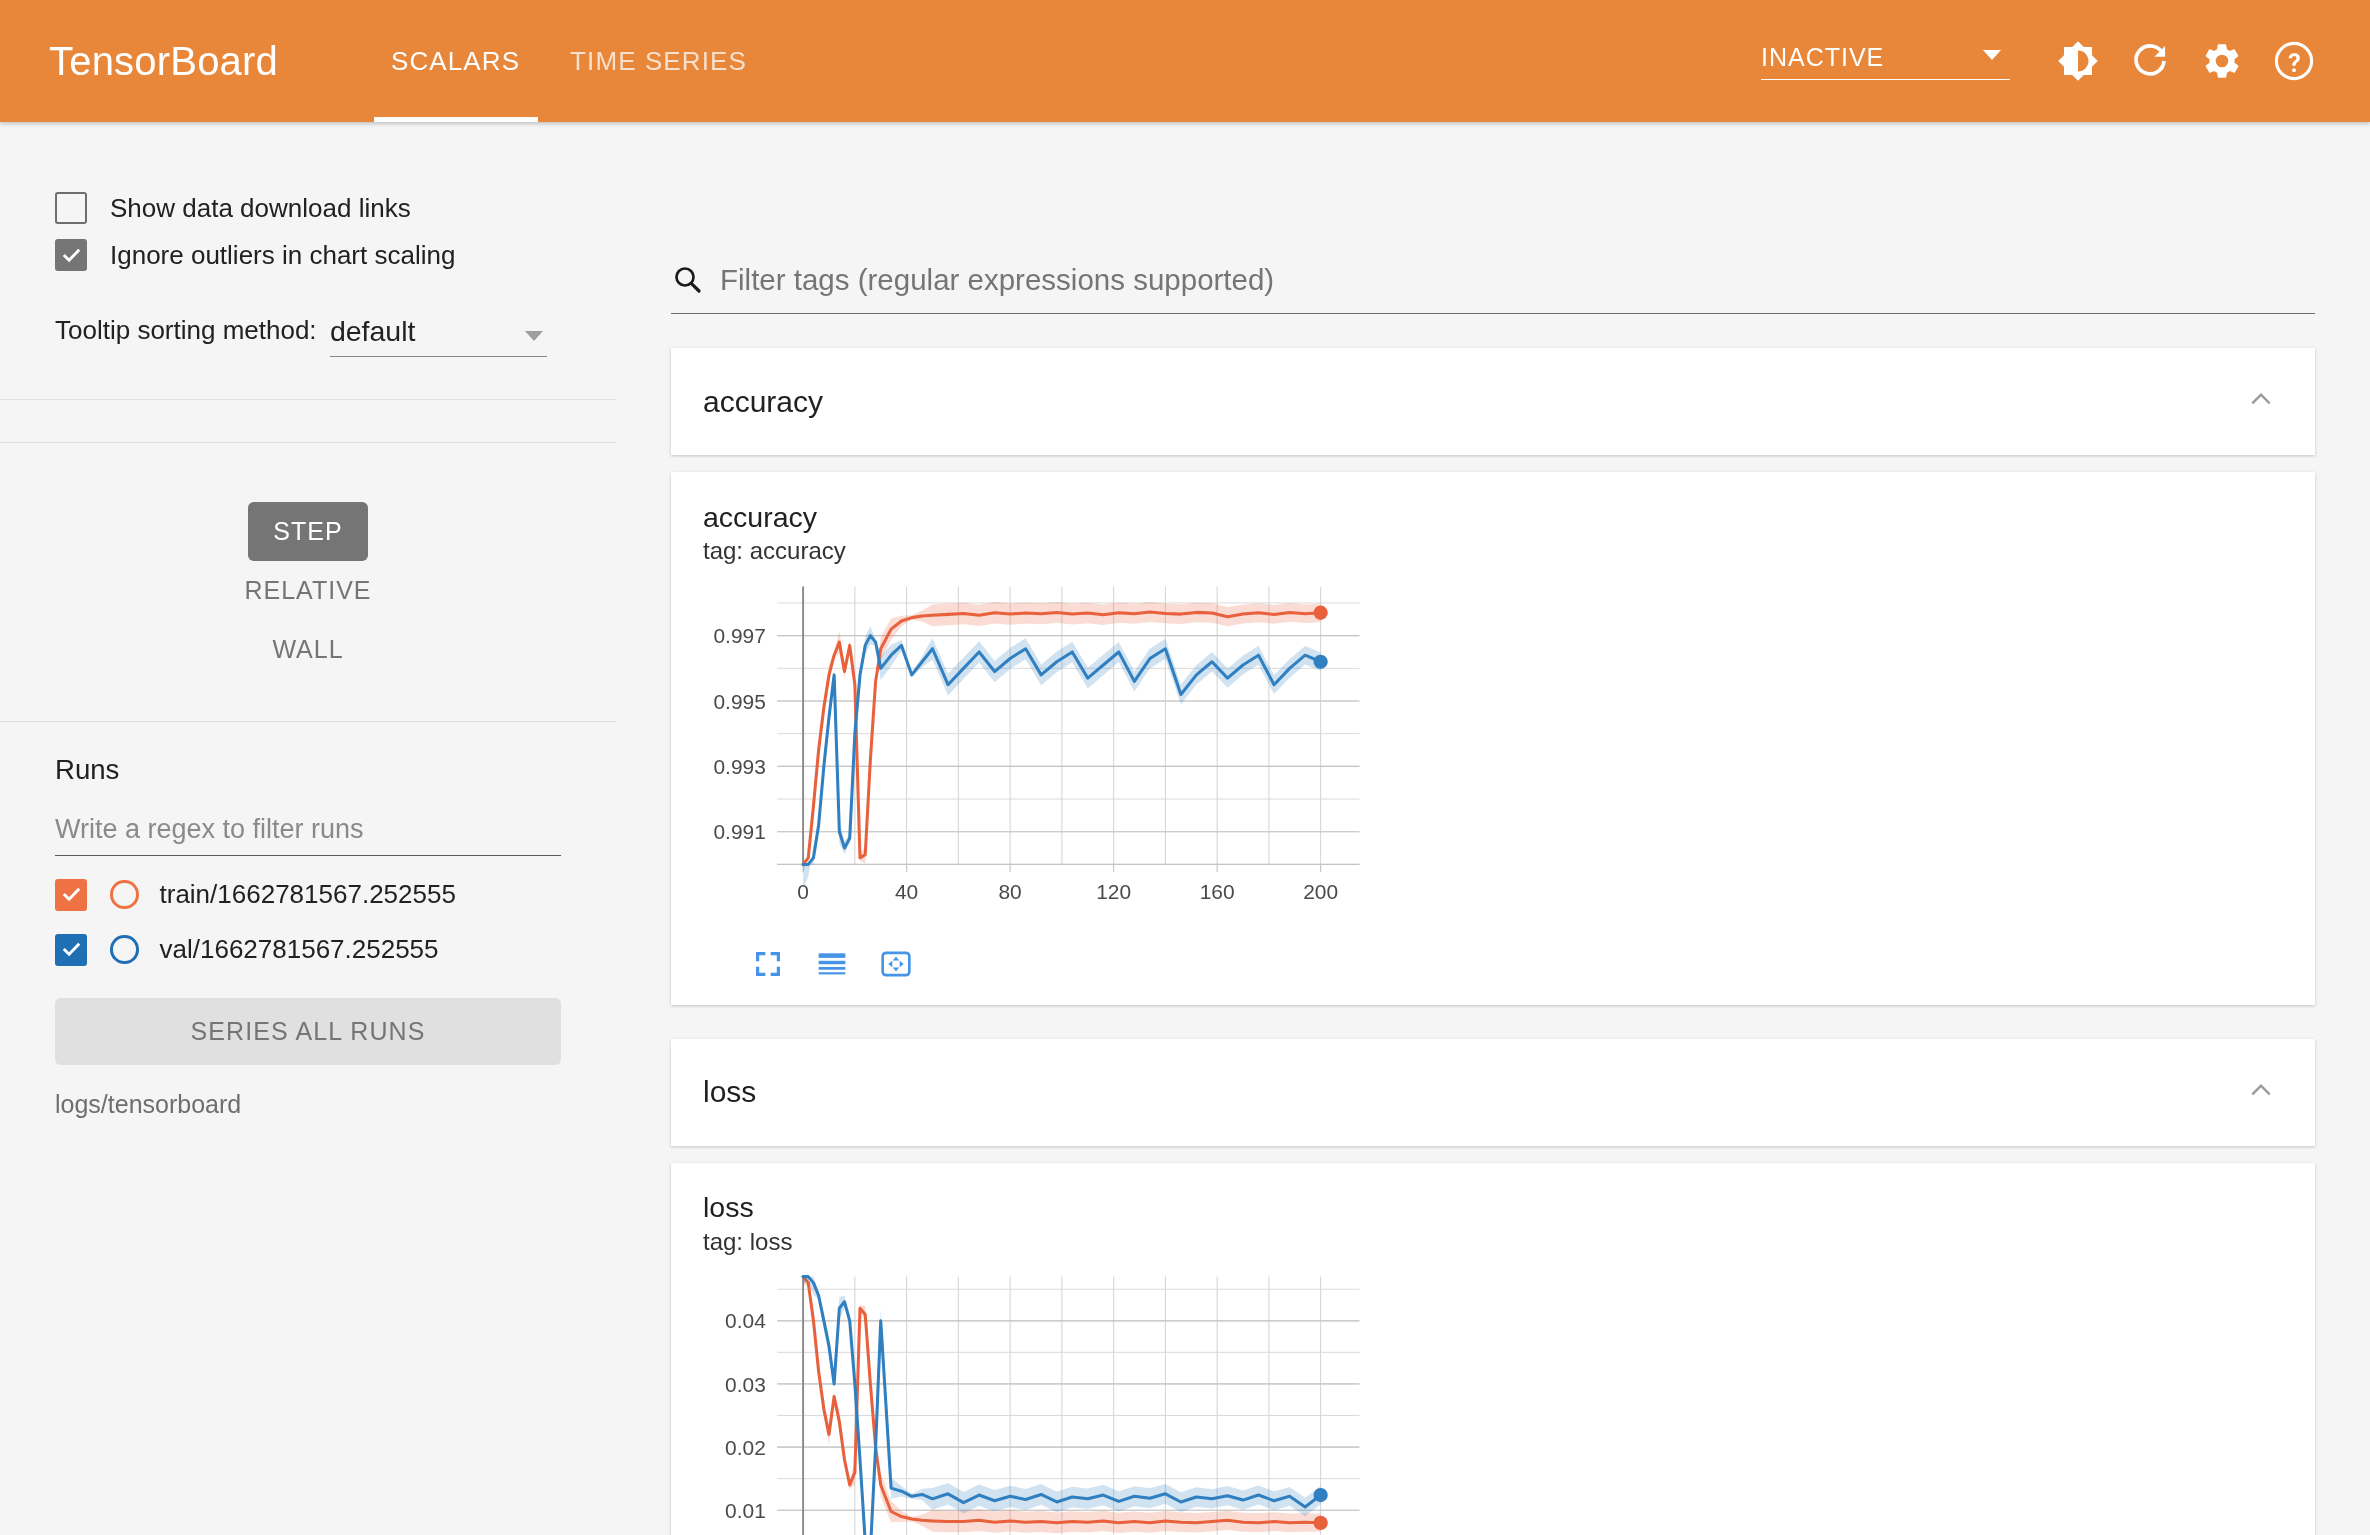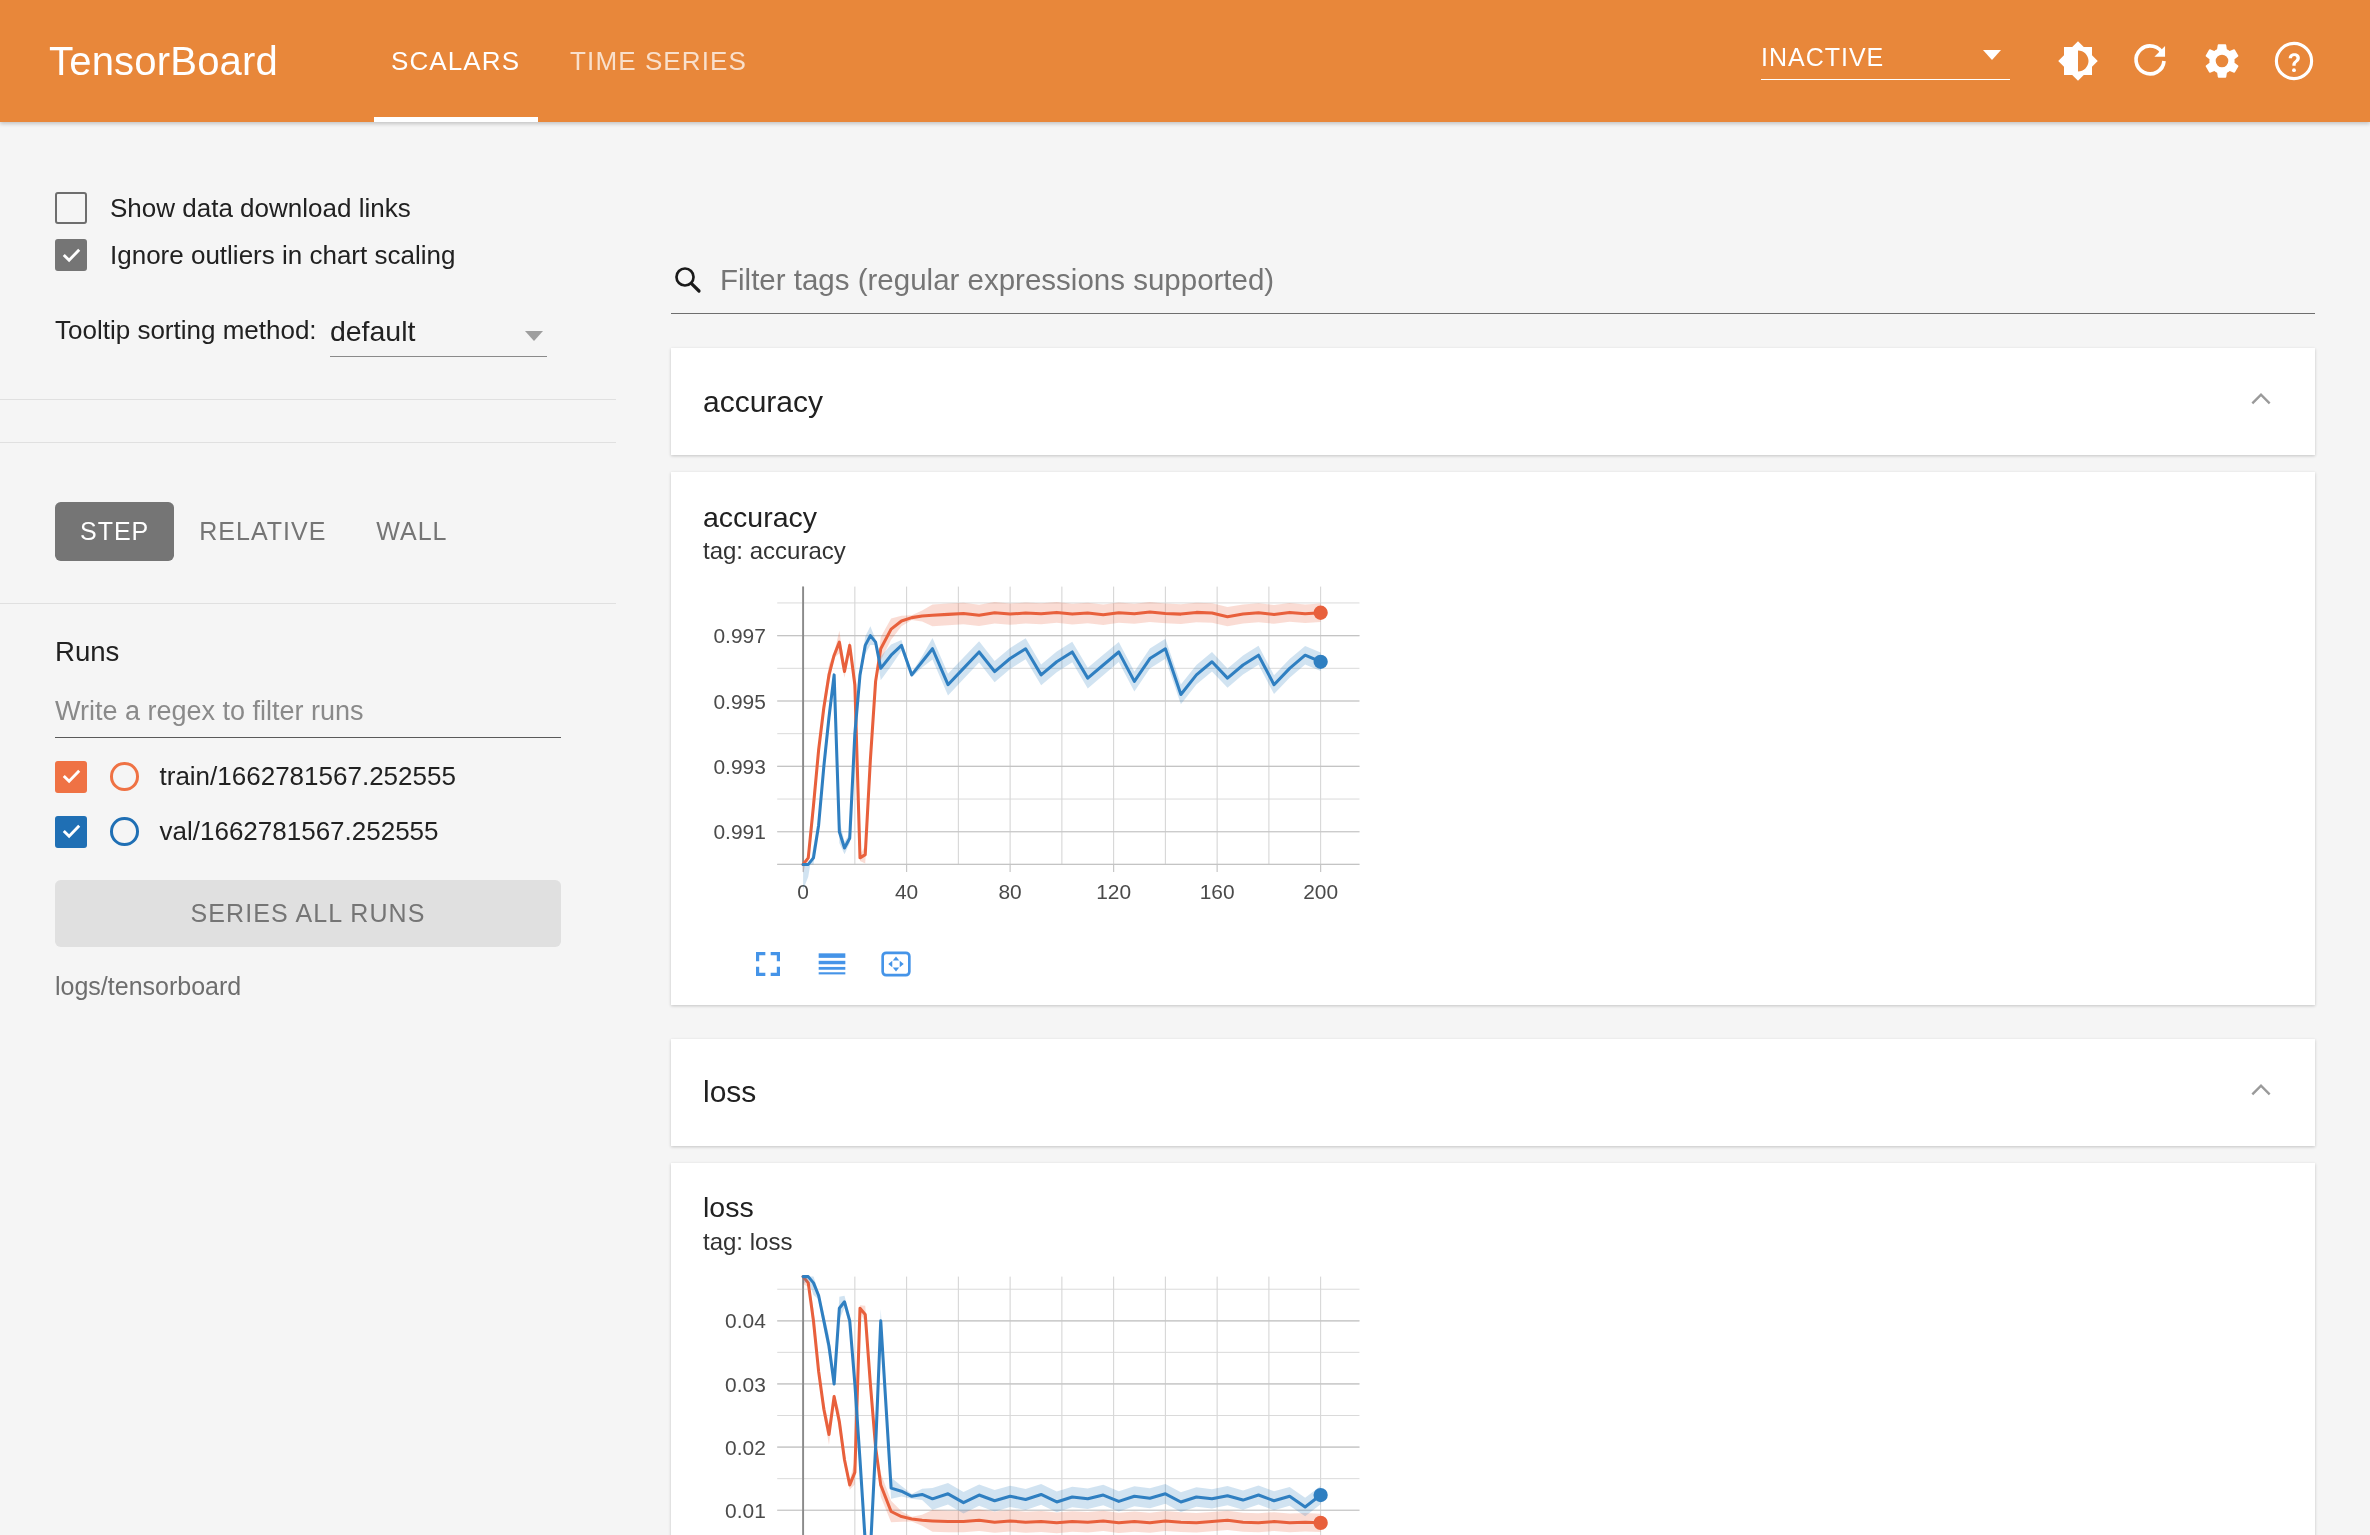--- a/index.html
+++ b/index.html
@@ -133,21 +133,21 @@
     cursor: pointer;
   }
   .stepper .up, .stepper .dn {
     width: 0; height: 0;
     border-left: 7.6px solid transparent; border-right: 7.6px solid transparent;
   }
   .stepper .up { border-bottom: 8.6px solid #4a4a4a; }
   .stepper .dn { border-top: 8.6px solid #4a4a4a; }
 
   .haxis-block { padding: 34px 55px 0 55px; }
-  .haxis-btns { display: flex; align-items: center; margin-top: 25px; }
+  .haxis-btns { display: flex; align-items: center; margin-top: 25px; flex-direction: column; }
   .hbtn {
     font-size: 25px; letter-spacing: 1px; color: #757575;
     padding: 15px 25px; border-radius: 5.7px; cursor: pointer;
   }
   .hbtn.sel { background: #757575; color: #fff; }
 
   .runs-block { padding: 32px 55px 0 55px; }
   .runs-filter {
     margin-top: 28.5px; border-bottom: 1.9px solid #5a5a5a;
     padding-bottom: 9.5px; width: 100%;

